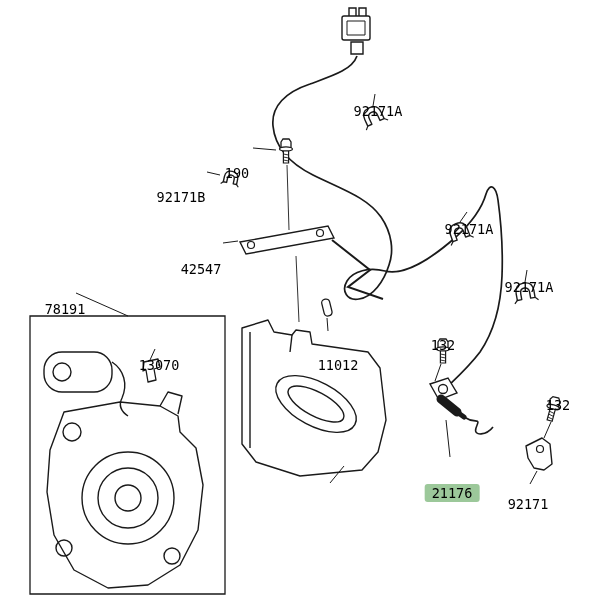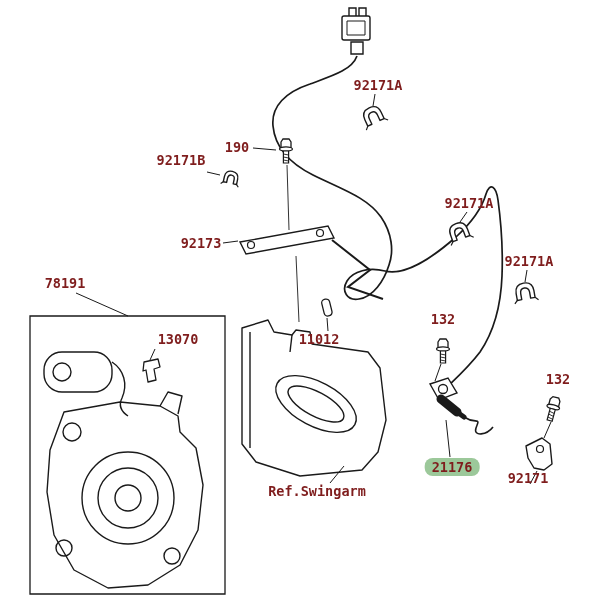--- a/index.html
+++ b/index.html
@@ -3,25 +3,25 @@
 <meta charset="utf-8">
 <style>
   html,body{margin:0;padding:0;background:#fff;}
   .stage{
     position:relative;width:600px;height:600px;background:#fff;
     font-family:"DejaVu Sans Mono", monospace;overflow:hidden;
   }
   .stage svg{position:absolute;left:0;top:0;}
   .lbl{
     position:absolute;transform:translateX(-50%);
-    font-size:13.5px;font-weight:700;color:#7f1d1d;white-space:nowrap;
-    line-height:16px;letter-spacing:0px;
+    font-size:13.5px;font-weight:400;color:#000000;white-space:nowrap;
+    line-height:16px;letter-spacing:0px;margin-top:26px;
   }
   .lbl.highlight{
-    background:#9cc89a;border-radius:8px;padding:1px 7px;text-align:right;
+    background:#9cc89a;border-radius:3px;padding:1px 7px;text-align:right;
   }
   line,path,rect,circle,ellipse,polyline,polygon{vector-effect:non-scaling-stroke;}
 </style>
 </head>
 <body>
 
 <div class="stage">
 
   <svg width="600" height="600" viewBox="0 0 600 600">
     <defs>
@@ -126,26 +126,25 @@
       <line x1="441" y1="364" x2="435" y2="381"></line>
       <line x1="551" y1="422" x2="544" y2="438"></line>
       <line x1="450" y1="457" x2="446" y2="420"></line>
       <line x1="530" y1="484" x2="537" y2="471"></line>
       <line x1="330" y1="483" x2="344" y2="466"></line>
     </g>
   </svg>
 
   <div class="lbl" style="left:378px;top:77px">92171A</div>
   <div class="lbl" style="left:237px;top:139px">190</div>
-  <div class="lbl" style="left:181px;top:152px">92171B</div>
-  <div class="lbl" style="left:201px;top:235px">92173</div>
+  <div class="lbl" style="left:181px;top:163px">92171B</div>
+  <div class="lbl" style="left:201px;top:235px">42547</div>
   <div class="lbl" style="left:469px;top:195px">92171A</div>
   <div class="lbl" style="left:529px;top:253px">92171A</div>
   <div class="lbl" style="left:65px;top:275px">78191</div>
-  <div class="lbl" style="left:178px;top:331px">13070</div>
-  <div class="lbl" style="left:319px;top:331px">11012</div>
+  <div class="lbl" style="left:159px;top:331px">13070</div>
+  <div class="lbl" style="left:338px;top:331px">11012</div>
   <div class="lbl" style="left:443px;top:311px">132</div>
   <div class="lbl" style="left:558px;top:371px">132</div>
   <div class="lbl highlight" style="left:452px;top:458px">21176</div>
   <div class="lbl" style="left:528px;top:470px">92171</div>
-  <div class="lbl" style="left:317px;top:483px">Ref.Swingarm</div>
 
 </div>
 
 </body></html>

